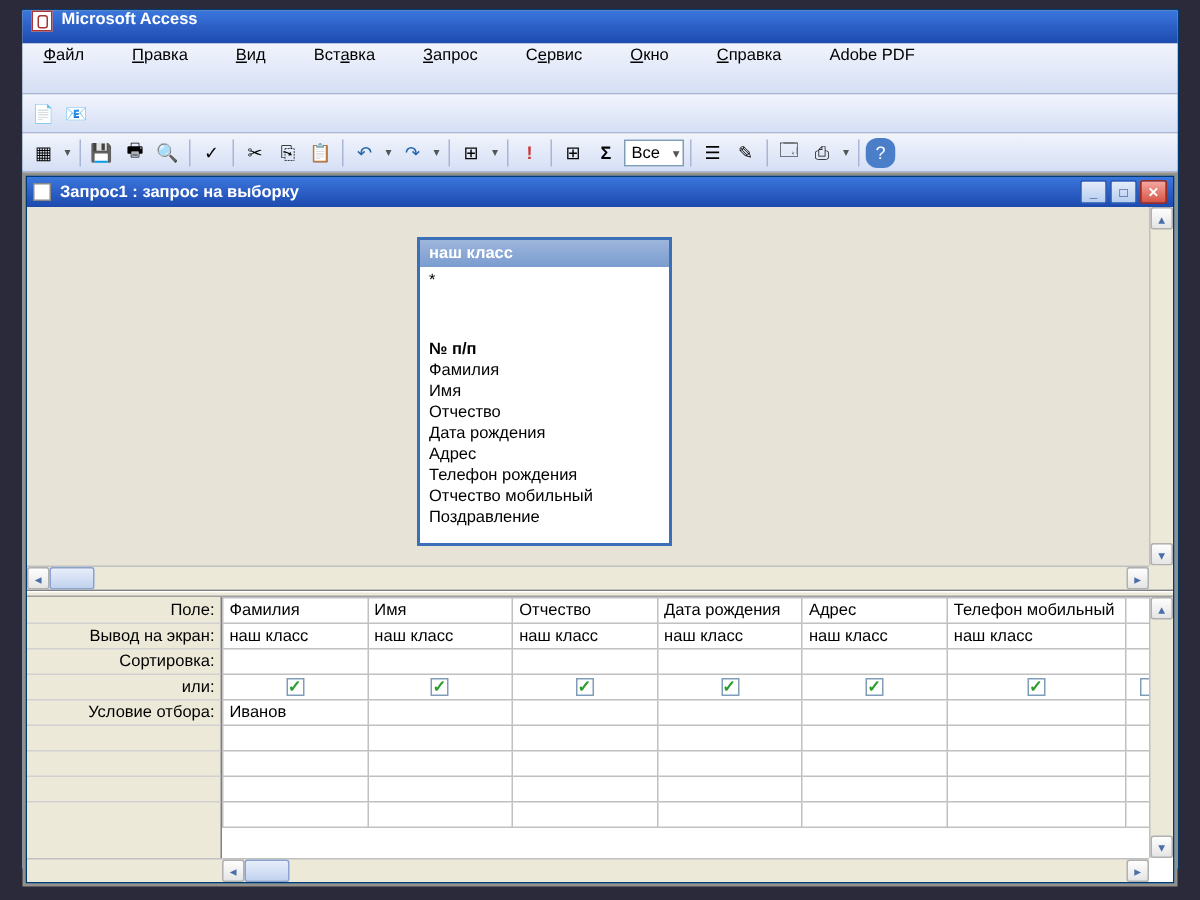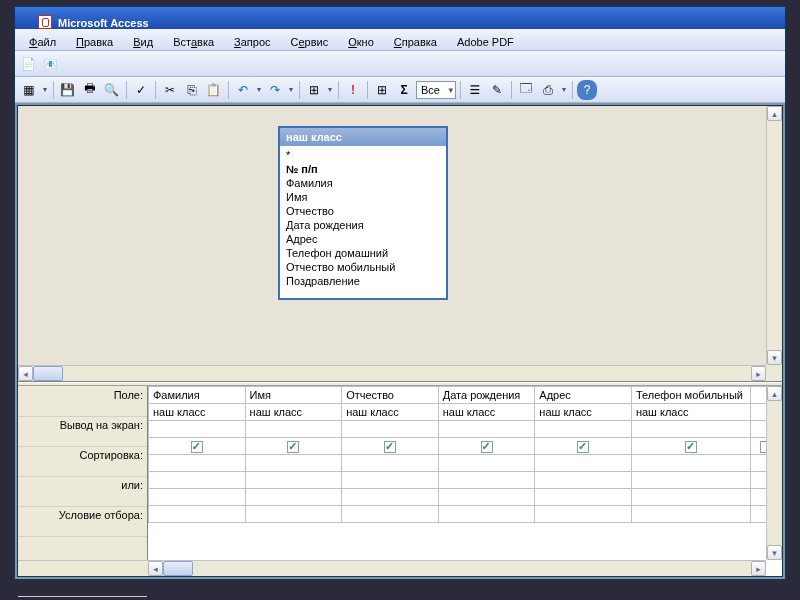--- a/index.html
+++ b/index.html
@@ -16,47 +16,47 @@
     position: absolute;
     left: 14px; top: 6px;
     width: 772px; height: 574px;
     background: #ece9d8;
     border: 1px solid #003c74;
   }
   .titlebar {
     height: 22px;
     background: linear-gradient(to bottom, #3b77dd, #2c5fc6 50%, #1d4aad);
     display: flex;
-    align-items: flex-end;
+    align-items: flex-start;
     color: #fff;
     font-weight: bold;
-    padding: 0 23px;
+    padding: 0 6px;
     gap: 6px;
   }
   .app-icon {
     width: 14px; height: 14px;
     background: #fff;
     border: 1px solid #a33;
     position: relative;
   }
   .app-icon::after {
     content: '';
     position: absolute;
     left: 3px; top: 2px;
     width: 5px; height: 7px;
     border: 1px solid #a33;
     border-radius: 2px;
   }
   .menubar {
-    height: 22px;
+    height: 34px;
     background: linear-gradient(to bottom, #f1f4fc, #d5dff5);
     display: flex;
-    align-items: flex-end;
+    align-items: flex-start;
     padding: 0 6px;
-    gap: 4px;
+    gap: 16px;
     border-bottom: 1px solid #a8b5d4;
   }
   .menu-item {
     padding: 2px 8px;
     cursor: default;
   }
   .menu-item u { text-decoration: underline; }
   .toolbar {
     height: 26px;
     background: linear-gradient(to bottom, #f1f4fc, #d5dff5);
@@ -180,39 +180,39 @@
     color: #fff;
     font-weight: bold;
     padding: 3px 6px;
     font-size: 11px;
   }
   .table-box-list {
     padding: 2px 6px 10px 6px;
     line-height: 14px;
   }
   .table-box-list div { white-space: nowrap; }
-  .table-box-list .bold { font-weight: bold; }
+  .table-box-list .bold { font-weight: bold; margin-top: 32px; }
 
   .splitter { height: 4px; background: #ece9d8; border-top:1px solid #fff; border-bottom:1px solid #a0a0a0; cursor: row-resize; }
 
   .grid-area {
     height: 190px;
     display: flex;
     background: #fff;
     position: relative;
   }
   .grid-labels {
     width: 130px;
     background: #ece9d8;
     border-right: 1px solid #808080;
     text-align: right;
     padding-top: 1px;
   }
   .grid-labels div {
-    height: 30px;
+    height: 17px;
     line-height: 17px;
     padding-right: 4px;
     border-bottom: 1px solid #d0d0d0;
     font-size: 11px;
   }
   .grid-body {
     flex: 1;
     overflow: hidden;
     position: relative;
   }
@@ -321,33 +321,42 @@
     <span class="tsep"></span>
     <span class="tbtn">🗔</span>
     <span class="tbtn">⎙</span>
       <span class="tbtn tdd">▾</span>
     <span class="tsep"></span>
     <span class="tbtn" style="background:#4a7ec9;color:#fff;border-radius:8px">?</span>
   </div>
 
   <div class="workspace">
     <div class="child-window">
+      <div class="child-titlebar">
+        <span style="width:12px;height:12px;background:#fff;border:1px solid #888"></span>
+        <span>Запрос1 : запрос на выборку</span>
+        <div class="win-btns">
+          <span class="win-btn">_</span>
+          <span class="win-btn">□</span>
+          <span class="win-btn close">✕</span>
+        </div>
+      </div>
 
       <div class="design-top">
         <div class="table-box">
           <div class="table-box-title">наш класс</div>
           <div class="table-box-list">
             <div>*</div>
             <div class="bold">№ п/п</div>
             <div>Фамилия</div>
             <div>Имя</div>
             <div>Отчество</div>
             <div>Дата рождения</div>
             <div>Адрес</div>
-            <div>Телефон домашний</div>
+            <div>Телефон рождения</div>
             <div>Отчество мобильный</div>
             <div>Поздравление</div>
           </div>
         </div>
         <div class="vscroll">
           <span class="scroll-btn">▴</span>
           <span class="scroll-btn">▾</span>
         </div>
         <div class="hscroll">
           <span class="scroll-btn">◂</span>
@@ -403,20 +412,29 @@
             <tr>
               <td class="chk"><span class="chkbox on"></span></td>
               <td class="chk"><span class="chkbox on"></span></td>
               <td class="chk"><span class="chkbox on"></span></td>
               <td class="chk"><span class="chkbox on"></span></td>
               <td class="chk"><span class="chkbox on"></span></td>
               <td class="chk"><span class="chkbox on"></span></td>
               <td class="chk"><span class="chkbox"></span></td>
             </tr>
             <tr>
+              <td>Иванов</td>
+              <td></td>
+                  <td></td>
+                  <td></td>
+                  <td></td>
+                  <td></td>
+                  <td></td>
+            </tr>
+            <tr>
                   <td></td>
                   <td></td>
                   <td></td>
                   <td></td>
                   <td></td>
                   <td></td>
                   <td></td>
                 </tr>
             <tr>
                   <td></td>

